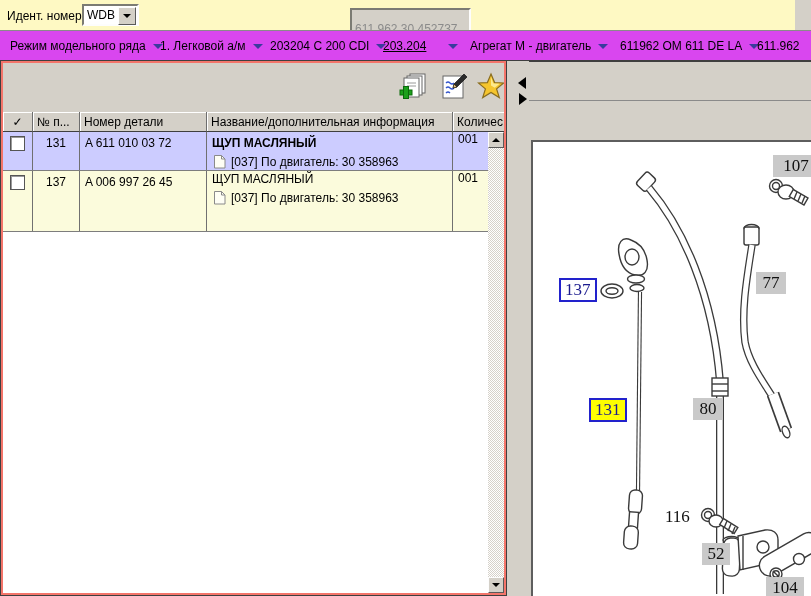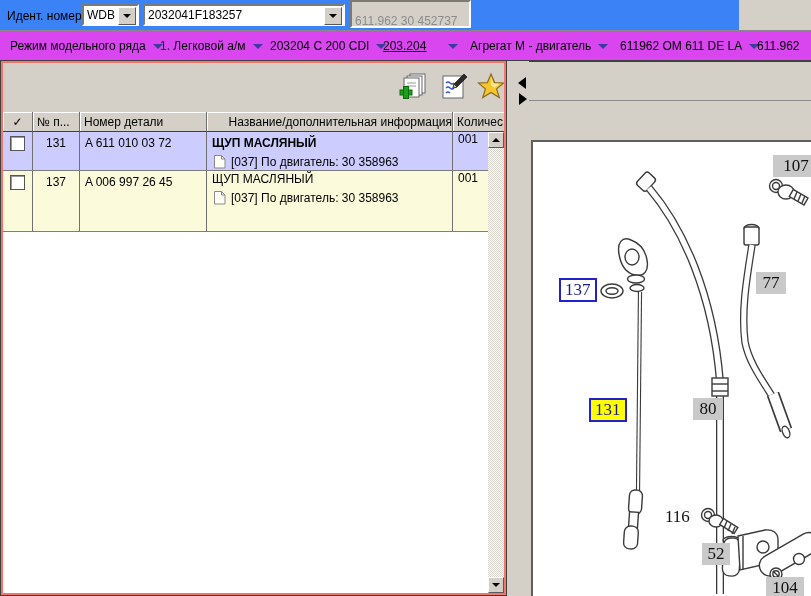--- a/index.html
+++ b/index.html
@@ -1,48 +1,48 @@
 <!DOCTYPE html>
 <html><head>
 <meta charset="utf-8">
 <style>
   html,body{margin:0;padding:0;}
   body{font-family:"Liberation Sans",sans-serif;}
   .screen{position:relative;width:811px;height:596px;background:#d4d0c8;overflow:hidden;font-size:12px;color:#000;}
 
   
-  .topbar{position:absolute;left:0;top:0;width:739px;height:30px;background:#3b82f6;}
+  .topbar{position:absolute;left:0;top:0;width:795px;height:30px;background:#fef9c3;}
   .ident-label{position:absolute;left:7px;top:9px;}
   .combo{position:absolute;top:4px;height:22px;background:#fff;border:2px solid;border-color:#7b7b73 #fdfdfd #fdfdfd #7b7b73;box-sizing:border-box;}
   .combo-text{position:absolute;left:3px;top:2px;white-space:nowrap;}
   .combo-btn{position:absolute;right:1px;top:1px;width:16px;height:16px;background:#d4d0c8;border:1px solid;border-color:#fdfdfd #5a5a5a #5a5a5a #fdfdfd;display:flex;align-items:center;justify-content:center;}
   .arr-dn{width:0;height:0;border-left:4px solid transparent;border-right:4px solid transparent;border-top:4px solid #000;}
   .arr-up{width:0;height:0;border-left:4px solid transparent;border-right:4px solid transparent;border-bottom:4px solid #000;}
-  .dis-field{position:absolute;left:350px;top:0;width:121px;height:22px;background:#d4d0c8;border:2px solid;border-color:#7b7b73 #fdfdfd #fdfdfd #7b7b73;box-sizing:border-box;color:#8b8b8b;padding:12px 3px;white-space:nowrap;overflow:hidden;}
+  .dis-field{position:absolute;left:350px;top:8px;width:121px;height:22px;background:#d4d0c8;border:2px solid;border-color:#7b7b73 #fdfdfd #fdfdfd #7b7b73;box-sizing:border-box;color:#8b8b8b;padding:12px 3px;white-space:nowrap;overflow:hidden;}
 
   
   .menubar{position:absolute;left:0;top:30px;width:811px;height:30px;background:#d946ef;border-top:1px solid #8a8a8a;}
   .menu-item{position:absolute;top:8px;white-space:nowrap;cursor:default;}
   .mtri{display:inline-block;width:0;height:0;border-left:5px solid transparent;border-right:5px solid transparent;border-top:5px solid #3b3b9e;margin-left:7px;vertical-align:middle;}
   .mtri.wide{margin-left:22px;}
 
   
   .left-panel{position:absolute;left:0;top:60px;width:507px;height:536px;border:1px solid #3f3f3f;box-sizing:border-box;background:#d4d0c8;}
   .left-inner{position:absolute;inset:0;border:2px solid #f4756a;}
   .panel-content{position:absolute;inset:0;background:#fff;overflow:hidden;}
   .ptoolbar{position:absolute;left:0;top:0;width:100%;height:49px;background:#d4d0c8;}
   .tool-icon{position:absolute;top:9px;width:28px;height:30px;}
 
   
   .thead{position:absolute;left:0;top:49px;width:501px;height:20px;display:flex;}
   .th{background:#d4d0c8;border-right:1px solid #6e6e6e;border-bottom:1px solid #3f3f3f;box-shadow:inset 1px 1px 0 #fff;box-sizing:border-box;padding:3px 0 0 4px;white-space:nowrap;overflow:hidden;}
   .th-check{width:30px;text-align:center;padding-left:0;}
   .th-pos{width:47px;}
   .th-num{width:127px;}
-  .th-name{width:246px;text-align:right;}
+  .th-name{width:246px;}
   .th-qty{width:51px;border-right:none;}
 
   .trow{position:absolute;left:0;width:485px;display:flex;box-sizing:border-box;border-bottom:1px solid #7d7d7d;}
   .row-sel{top:69px;height:39px;background:#ccccff;}
   .row-alt{top:108px;height:61px;background:#fbfbdc;}
   .c{box-sizing:border-box;border-right:1px solid #707070;overflow:hidden;}
   .c-check{width:30px;}
   .c-pos{width:47px;text-align:center;padding-top:4px;}
   .c-num{width:127px;padding:4px 0 0 5px;white-space:nowrap;}
   .c-name{width:246px;padding:0;}
@@ -84,26 +84,20 @@
   <div class="topbar">
     <span class="ident-label">Идент. номер</span>
 
     <div class="combo" style="left:82px;width:57px;">
       <span class="combo-text">WDB</span>
       <span class="combo-btn">
           <span class="arr-dn"></span>
         </span>
     </div>
 
-    <div class="combo" style="left:143px;width:202px;">
-      <span class="combo-text">2032041F183257</span>
-      <span class="combo-btn">
-          <span class="arr-dn"></span>
-        </span>
-    </div>
 
     <div class="dis-field">611.962 30 452737</div>
   </div>
 
   <div class="menubar">
     <div class="menu-item" style="left:10px;"><span>Режим модельного ряда</span><span class="mtri"></span></div>
     <div class="menu-item" style="left:160px;"><span>1. Легковой а/м</span><span class="mtri"></span></div>
     <div class="menu-item" style="left:270px;"><span>203204 C 200 CDI</span><span class="mtri"></span></div>
     <div class="menu-item" style="left:383px;text-decoration:underline;"><span>203.204</span><span class="mtri wide"></span></div>
     <div class="menu-item" style="left:470px;"><span>Агрегат М - двигатель</span><span class="mtri"></span></div>

